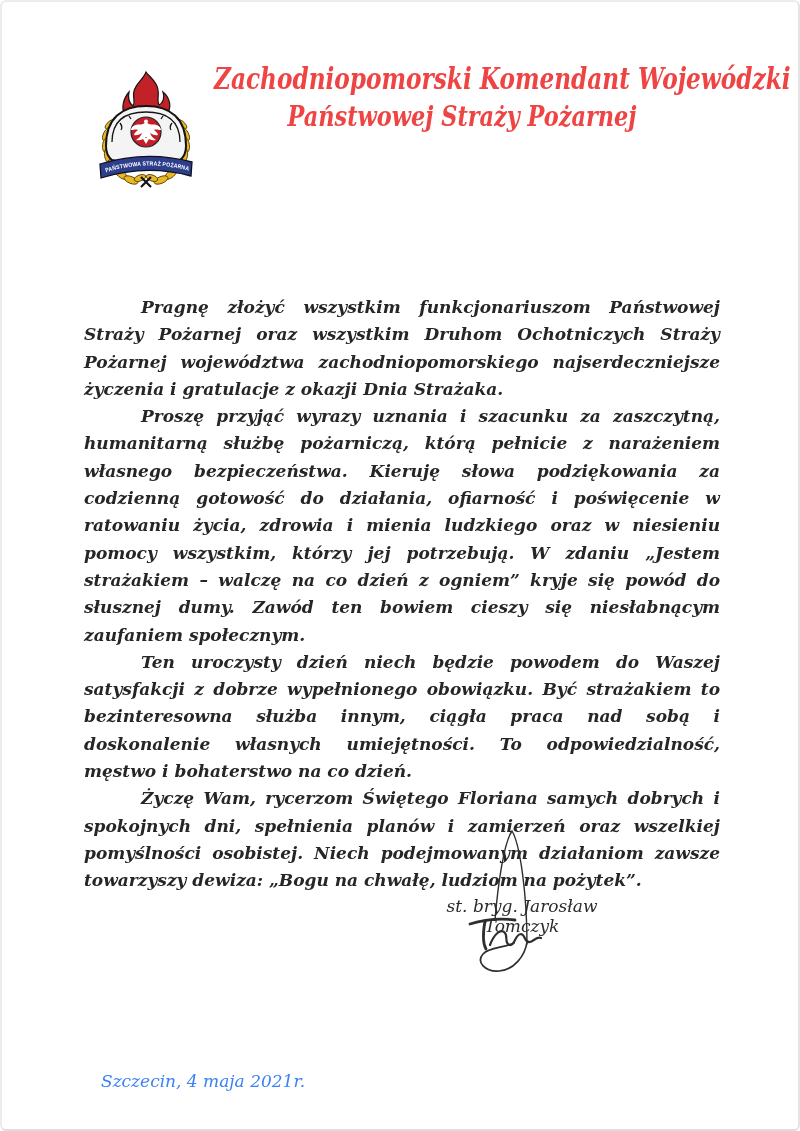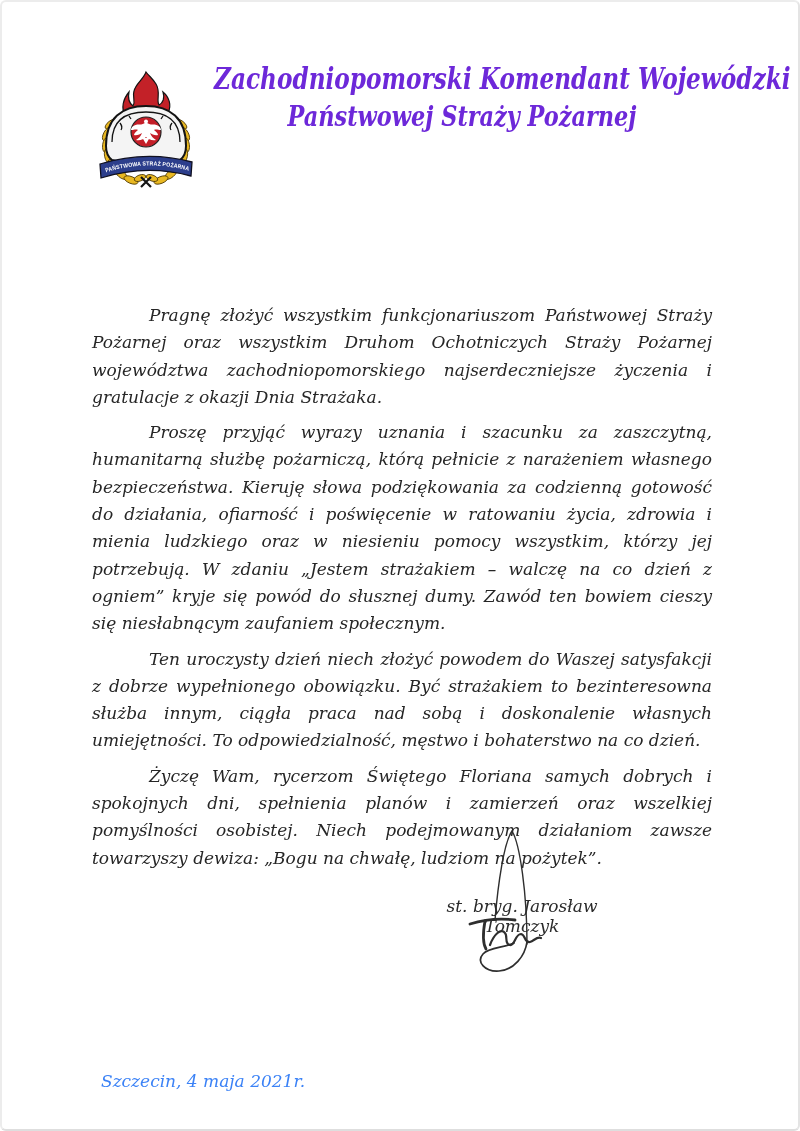--- a/index.html
+++ b/index.html
@@ -8,33 +8,33 @@
   .page { position:absolute; inset:0; width:800px; height:1131px;
           box-sizing:border-box; background:#fff;
           border:2px solid #ececec; border-bottom-color:#dedede;
           border-right-color:#e4e4e4; border-radius:6px; overflow:hidden; }
 
   
   .emblem { position:absolute; left:96px; top:68px; width:96px; height:118px; }
 
   
   .letterhead { position:absolute; left:150px; top:58px; width:620px;
-                text-align:center; color:#6d28d9; }
+                text-align:center; color:#ef4444; }
   .hline1 { font-size:29px; font-weight:bold; font-style:italic;
             line-height:38px; white-space:nowrap;
             transform:scaleX(.80); transform-origin:50% 50%; }
   .hline2 { font-size:28px; font-weight:bold; font-style:italic;
             line-height:37px; white-space:nowrap;
             transform:scaleX(.80); transform-origin:50% 50%; }
 
   
   .letter-body { position:absolute; left:82px; top:292px; width:636px;
                  font-style:italic; font-size:17px; line-height:27.3px;
                  text-align:justify; color:#262626; }
-  .letter-body p { margin:8px; text-indent:57px; }
+  .letter-body p { margin:0; text-indent:57px;font-weight:bold; }
 
   
   .sig-block { position:absolute; left:412px; top:820px; width:200px; height:160px; }
   .sig-scribble { position:absolute; left:40px; top:0; width:115px; height:155px; }
   .signer { position:absolute; left:8px; top:74px; width:200px; text-align:center;
             font-style:italic; font-size:17px; color:#2b2b2b; }
 
   
   .date-line { position:absolute; left:99px; top:1069px;
                font-style:italic; font-size:17px; color:#3b82f6; }
@@ -100,21 +100,21 @@
   </svg>
 
   <div class="letterhead">
     <div class="hline1">Zachodniopomorski Komendant Wojewódzki</div>
     <div class="hline2">Państwowej Straży Pożarnej</div>
   </div>
 
   <div class="letter-body">
     <p>Pragnę złożyć wszystkim funkcjonariuszom Państwowej Straży Pożarnej oraz wszystkim Druhom Ochotniczych Straży Pożarnej województwa zachodniopomorskiego najserdeczniejsze życzenia i gratulacje z okazji Dnia Strażaka.</p>
     <p>Proszę przyjąć wyrazy uznania i szacunku za zaszczytną, humanitarną służbę pożarniczą, którą pełnicie z narażeniem własnego bezpieczeństwa. Kieruję słowa podziękowania za codzienną gotowość do działania, ofiarność i poświęcenie w ratowaniu życia, zdrowia i mienia ludzkiego oraz w niesieniu pomocy wszystkim, którzy jej potrzebują. W zdaniu „Jestem strażakiem – walczę na co dzień z ogniem” kryje się powód do słusznej dumy. Zawód ten bowiem cieszy się niesłabnącym zaufaniem społecznym.</p>
-    <p>Ten uroczysty dzień niech złożyć powodem do Waszej satysfakcji z dobrze wypełnionego obowiązku. Być strażakiem to bezinteresowna służba innym, ciągła praca nad sobą i doskonalenie własnych umiejętności. To odpowiedzialność, męstwo i bohaterstwo na co dzień.</p>
+    <p>Ten uroczysty dzień niech będzie powodem do Waszej satysfakcji z dobrze wypełnionego obowiązku. Być strażakiem to bezinteresowna służba innym, ciągła praca nad sobą i doskonalenie własnych umiejętności. To odpowiedzialność, męstwo i bohaterstwo na co dzień.</p>
     <p>Życzę Wam, rycerzom Świętego Floriana samych dobrych i spokojnych dni, spełnienia planów i zamierzeń oraz wszelkiej pomyślności osobistej. Niech podejmowanym działaniom zawsze towarzyszy dewiza: „Bogu na chwałę, ludziom na pożytek”.</p>
   </div>
 
   <div class="sig-block">
     <svg class="sig-scribble" viewBox="0 0 115 155" aria-hidden="true" fill="none" stroke="#2e2e2e" stroke-linecap="round">
       <path stroke-width="1.4" d="M 41 98 C 44 62 50 20 58 9 C 66 22 73 72 73 122"></path>
       <path stroke-width="2.8" d="M 16 102 C 32 97 46 96 61 98"></path>
       <path stroke-width="2.8" d="M 31 99 C 29 110 28 120 32 127"></path>
       <path stroke-width="2.2" d="M 36 123 C 40 112 47 106 51 111 C 54 114 50 122 56 123
                                    C 61 124 61 112 67 112 C 72 113 70 121 76 120

